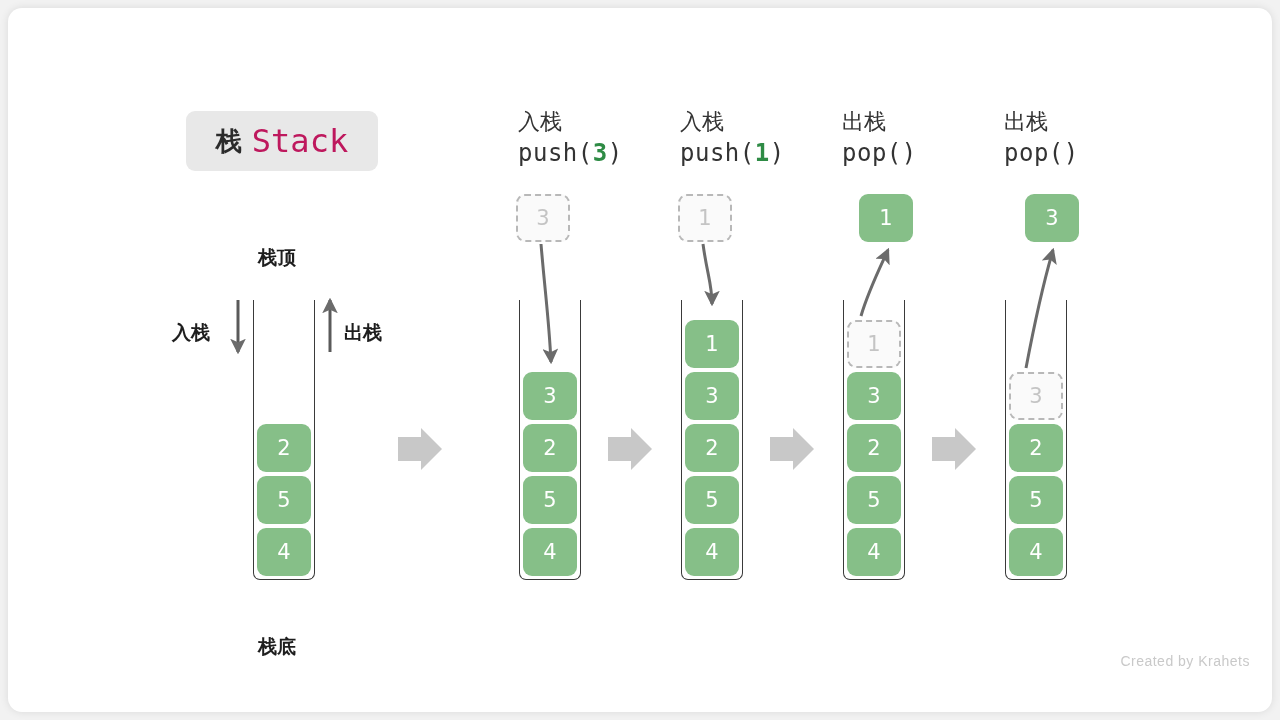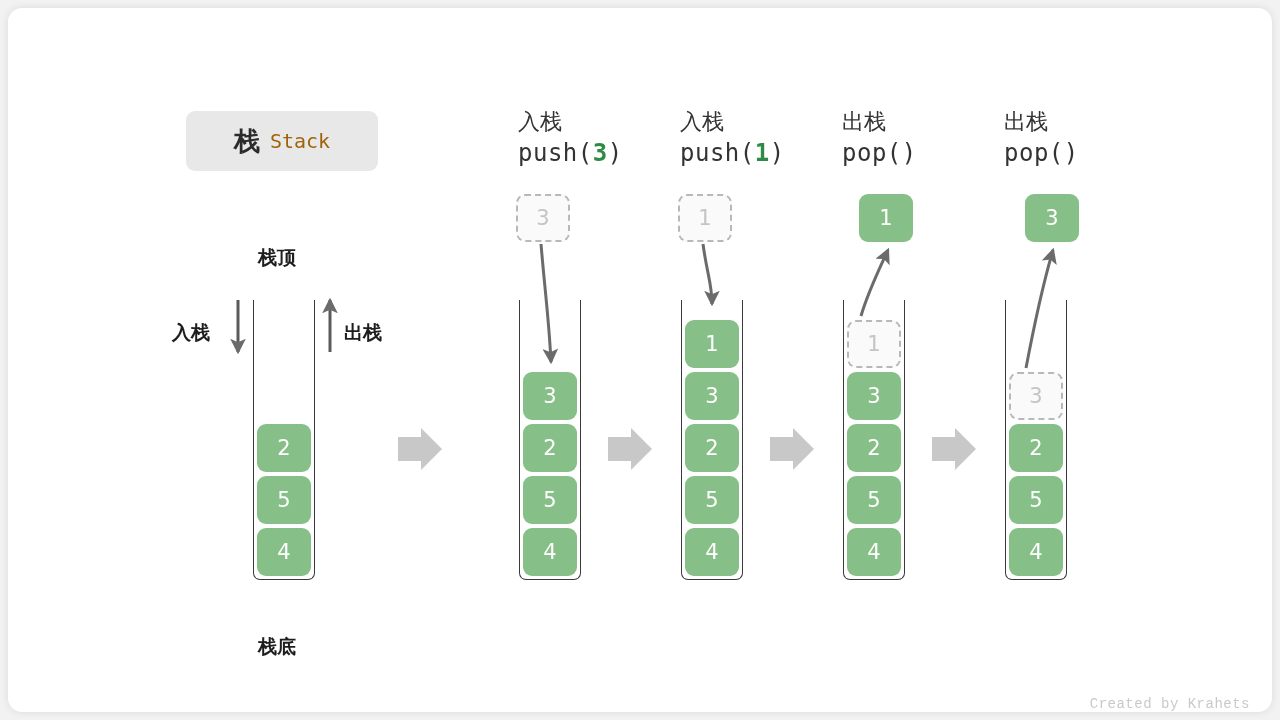--- a/index.html
+++ b/index.html
@@ -46,22 +46,22 @@
   }
   .title-cn {
     font-family: "DejaVu Sans", sans-serif;
     font-size: 26px;
     font-weight: bold;
     color: #2b2b2b;
     letter-spacing: 0;
   }
   .title-en {
     font-family: "DejaVu Sans Mono", monospace;
-    font-size: 20px;
-    color: #a16207;
+    font-size: 32px;
+    color: #be185d;
   }
 
   
   .label-bold-cn {
     position: absolute;
     font-family: Liberation Sans, sans-serif;
     font-size: 19px;
     font-weight: bold;
     color: #1e1e1e;
     white-space: nowrap;
@@ -161,22 +161,22 @@
     top: 0;
     width: 1280px;
     height: 720px;
     pointer-events: none;
   }
 
   
   .footer {
     position: absolute;
     right: 30px;
-    top: 696px;
-    font-family: Liberation Mono, monospace;
+    top: 653px;
+    font-family: Liberation Sans, sans-serif;
     font-size: 14px;
     color: #c9c9c9;
     letter-spacing: 0.5px;
   }
 </style>
 </head>
 <body>
 
 <div id="canvas">
   <div class="card"></div>

